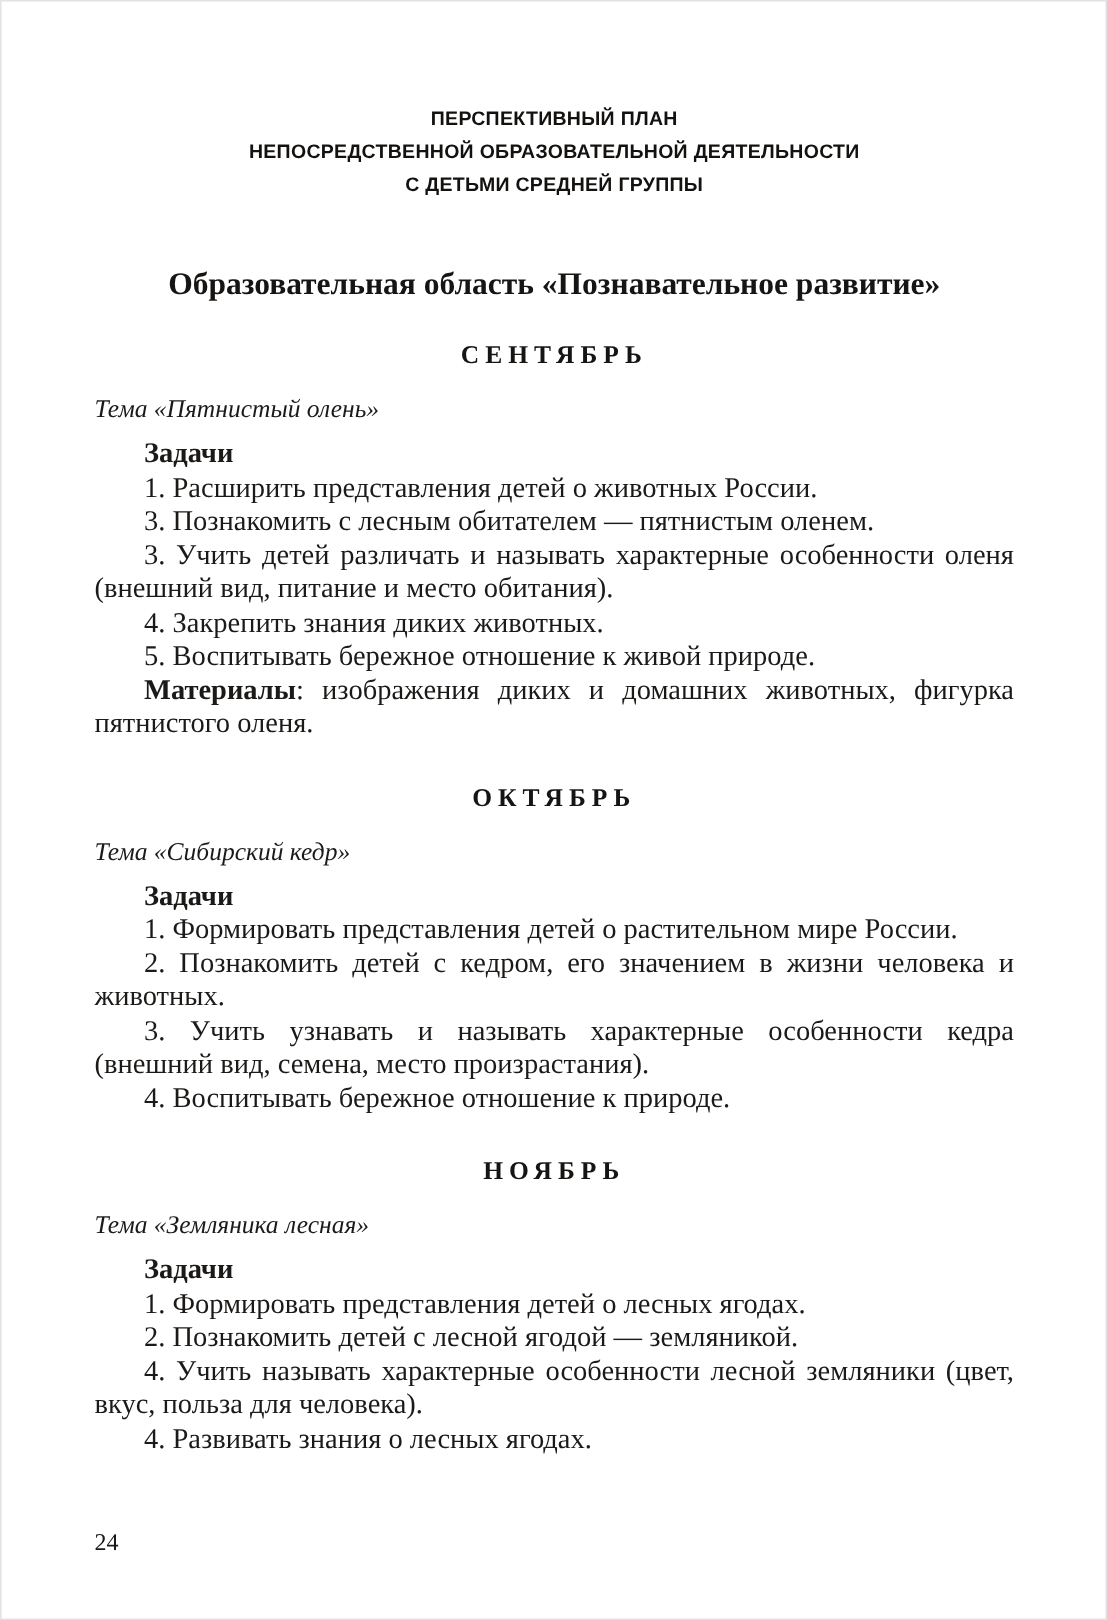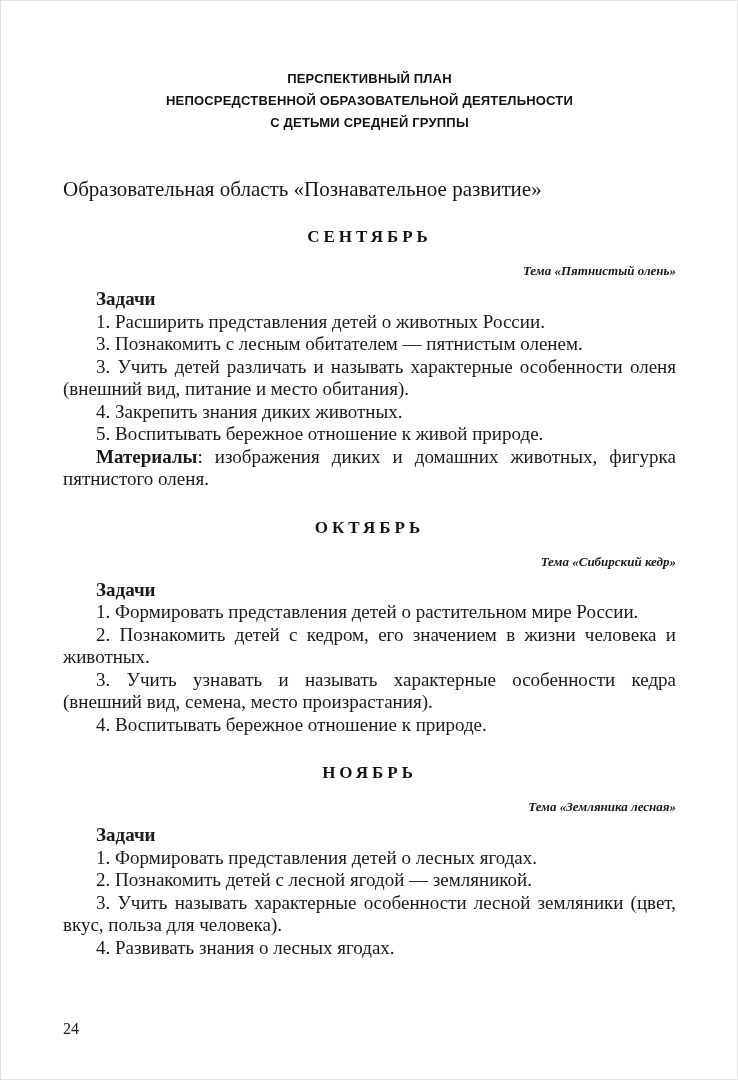--- a/index.html
+++ b/index.html
@@ -21,39 +21,40 @@
   .doc-title {
     text-align: center;
     font-family: "Liberation Sans", sans-serif;
     font-weight: 700;
     font-size: 13px;
     line-height: 22px;
     color: #141210;
     letter-spacing: 0.2px;
   }
   .subtitle {
-    font-weight: 400;
+    text-align: center;
+    font-weight: 700;
     font-size: 21px;
     margin-top: 43px;
     color: #171513;
   }
   .month {
     text-align: center;
     font-weight: 700;
     font-size: 17px;
     letter-spacing: 4px;
     margin-top: 27px;
     color: #171513;
   }
   .month.first { margin-top: 25px; }
   .theme {
-    text-align: right;
-    font-weight: 700;
+    text-align: left;
+    font-weight: 400;
     font-style: italic;
-    font-size: 13px;
+    font-size: 17px;
     margin-top: 16px;
     margin-bottom: 9px;
   }
   .body-text p {
     margin: 0;
     font-size: 19px;
     line-height: 22.5px;
     text-align: justify;
     text-indent: 33px;
   }
@@ -105,20 +106,20 @@
     </div>
   </div>
 
   <div>
     <div class="month">НОЯБРЬ</div>
     <div class="theme">Тема «Земляника лесная»</div>
     <div class="body-text">
       <p class="tasks-label">Задачи</p>
       <p>1. Формировать представления детей о лесных ягодах.</p>
       <p>2. Познакомить детей с лесной ягодой — земляникой.</p>
-      <p>3. Учить называть характерные особенности лесной земляники (цвет, вкус, польза для человека).</p>
+      <p>4. Учить называть характерные особенности лесной земляники (цвет, вкус, польза для человека).</p>
       <p>4. Развивать знания о лесных ягодах.</p>
     </div>
   </div>
 
   <div class="page-number">24</div>
 
 </div>
 
 </body></html>

